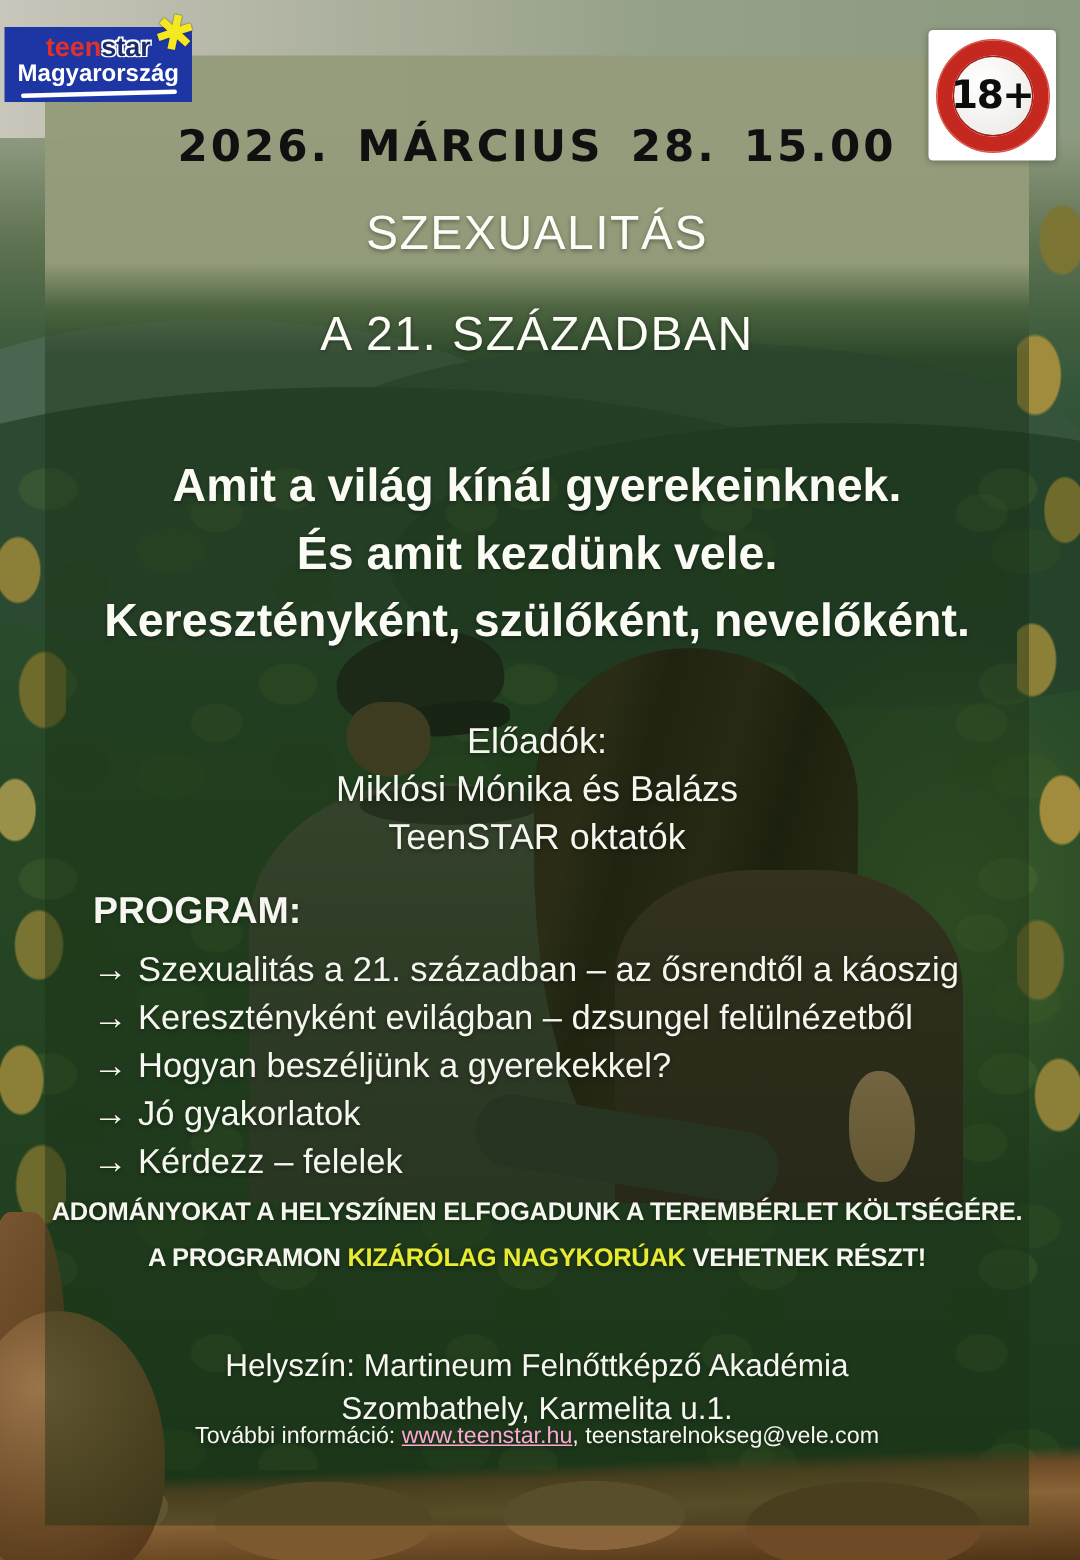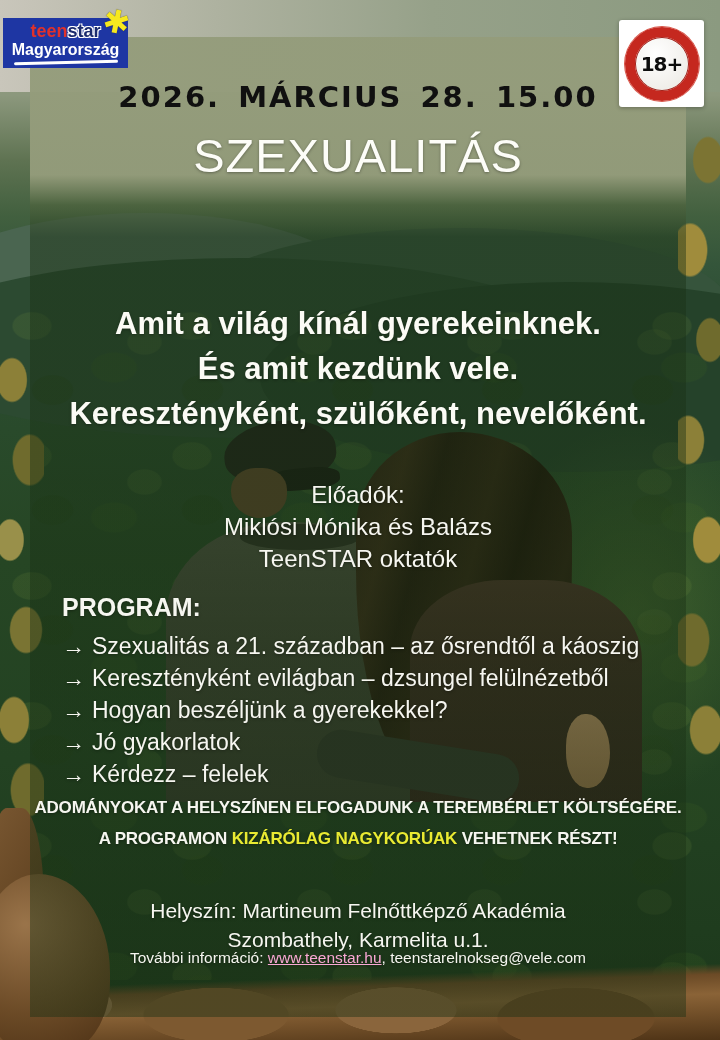--- a/index.html
+++ b/index.html
@@ -80,21 +80,21 @@
     background:linear-gradient(180deg,
       rgba(148,156,123,.96) 0px,rgba(148,156,123,.96) 138px,
       rgba(80,100,62,.60) 168px,
       rgba(25,48,20,.44) 200px,rgba(25,48,20,.44) 100%);}
   
   .txt{position:absolute;z-index:7;color:#f6f6f0;}
   .center{left:30px;right:34px;text-align:center;}
   .shadow{text-shadow:0 1px 3px rgba(0,0,0,.35);}
   .date{top:80px;font-family:"DejaVu Sans",sans-serif;font-weight:700;font-size:29px;
     letter-spacing:2px;word-spacing:6px;color:#101010;}
-  .title{top:122px;font-size:47px;line-height:67px;font-weight:400;letter-spacing:1px;color:#fdfdf8;}
+  .title{top:122px;font-size:32px;line-height:67px;font-weight:400;letter-spacing:1px;color:#fdfdf8;}
   .subtitle{top:301px;font-size:31px;line-height:45px;font-weight:700;color:#fbfbf5;}
   .speakers{top:479px;font-size:24px;line-height:32px;font-weight:400;}
   .program{left:62px;top:593px;text-align:left;}
   .program-heading{font-weight:700;font-size:25px;margin-bottom:8px;}
   .program-item{font-size:23px;line-height:32px;font-weight:400;}
   .arrow{margin-right:7px;}
   .notice1{top:798px;font-size:17px;letter-spacing:-.2px;font-weight:700;}
   .notice2{top:829px;font-size:17px;letter-spacing:-.2px;font-weight:700;}
   .notice3{top:853px;font-size:16.5px;letter-spacing:-.2px;font-weight:700;}
   .hl-yellow{color:#e9ea32;}
@@ -111,21 +111,21 @@
   .logo-underline{width:104px;height:3px;background:#fff;border-radius:2px;margin-top:3px;transform:rotate(-1.5deg);}
   .logo-asterisk{position:absolute;right:-2px;top:-12px;font-size:32px;color:#f6e81f;
     transform:rotate(12deg);text-shadow:0 0 1px #223;}
   
   .badge18{position:absolute;left:619px;top:20px;width:85px;height:87px;background:#fff;z-index:8;
     border-radius:3px;box-shadow:0 1px 4px rgba(0,0,0,.3);display:flex;align-items:center;justify-content:center;}
   .badge-ring{width:54px;height:54px;border:10px solid #c5281f;border-radius:50%;
     background:radial-gradient(circle at 38% 32%,#ffffff,#efede8 75%);
     box-shadow:inset 0 0 0 1px #a01f18,0 0 0 1px #d8564a;
     display:flex;align-items:center;justify-content:center;}
-  .badge-text{font-size:20px;font-weight:800;letter-spacing:-1px;color:#0d0d0d;font-family:"DejaVu Sans",sans-serif;}
+  .badge-text{font-size:26px;font-weight:800;letter-spacing:-1px;color:#0d0d0d;font-family:"DejaVu Sans",sans-serif;}
 </style>
 </head>
 <body>
 
 <div class="poster">
 
   <div class="photo"></div>
   <div class="ridge r1"></div>
   <div class="ridge r2"></div>
   <div class="ridge r3"></div>
@@ -164,20 +164,21 @@
   <div class="badge18">
     <div class="badge-ring">
       <span class="badge-text">18+</span>
     </div>
   </div>
 
   <div class="txt center date">2026. MÁRCIUS 28. 15.00</div>
 
   <div class="txt center title shadow">
     <div>SZEXUALITÁS</div>
+    <div>A 21. SZÁZADBAN</div>
   </div>
 
   <div class="txt center speakers shadow">
     <div>Előadók:</div>
     <div>Miklósi Mónika és Balázs</div>
     <div>TeenSTAR oktatók</div>
   </div>
 
   <div class="txt center subtitle shadow">
     <div>Amit a világ kínál gyerekeinknek.</div>

